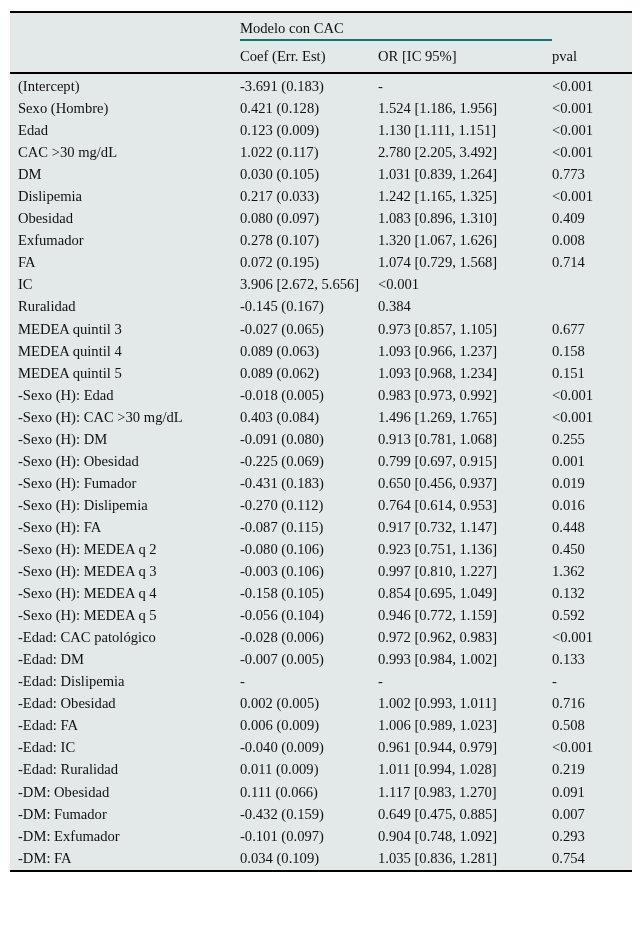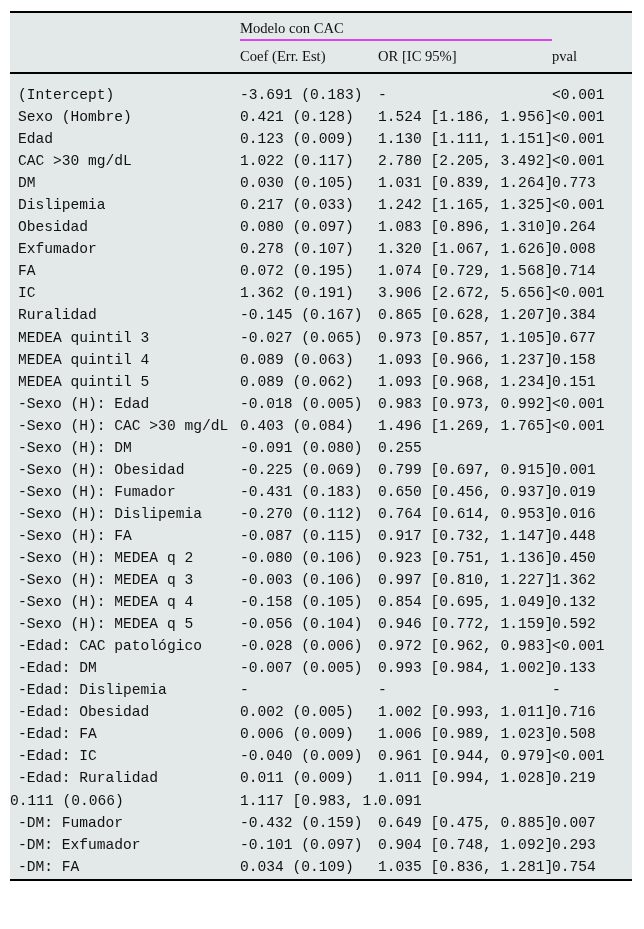--- a/index.html
+++ b/index.html
@@ -35,34 +35,34 @@
   .grid-row {
     display: grid;
     grid-template-columns: 230px 138px 174px 80px;
   }
   .cell { white-space: nowrap; overflow: hidden; }
   .c1 { padding-left: 8px; }
   
   .hdr-group-row { height: 28px; }
   .group-span {
     grid-column: 2 / 4;
-    border-bottom: 2px solid #d946ef;
+    border-bottom: 2px solid #0f766e;
     padding-top: 5px;
     line-height: 21px;
   }
   .hdr-cols-row { height: 31px; font-family: Liberation Serif, serif; }
   .hdr-cols-row .cell { line-height: 31px; }
   .rule-mid {
     border-top: 2.5px solid #000;
     width: 100%;
     height: 0;
   }
   
   .data-row .cell { line-height: 22.05px; height: 22.05px; }
-  .rows-pad { padding-top: 10px; padding-bottom: 1px; font-family: Liberation Mono, monospace; }
+  .rows-pad { padding-top: 1px; padding-bottom: 1px; }
 </style>
 </head>
 <body style="color: rgb(17, 17, 17);">
 
 <div class="table-wrap">
   <div class="rule-top"></div>
   <div class="table-body" style="background: rgb(227, 232, 233);">
 
     <div class="grid-row hdr-group-row">
       <div class="cell c1"></div>
@@ -113,44 +113,42 @@
         <div class="grid-row data-row">
           <div class="cell c1">Dislipemia</div>
           <div class="cell c2">0.217 (0.033)</div>
           <div class="cell c3">1.242 [1.165, 1.325]</div>
           <div class="cell c4">&lt;0.001</div>
         </div>
         <div class="grid-row data-row">
           <div class="cell c1">Obesidad</div>
           <div class="cell c2">0.080 (0.097)</div>
           <div class="cell c3">1.083 [0.896, 1.310]</div>
-          <div class="cell c4">0.264</div>
+          <div class="cell c4">0.409</div>
         </div>
         <div class="grid-row data-row">
           <div class="cell c1">Exfumador</div>
           <div class="cell c2">0.278 (0.107)</div>
           <div class="cell c3">1.320 [1.067, 1.626]</div>
           <div class="cell c4">0.008</div>
         </div>
         <div class="grid-row data-row">
           <div class="cell c1">FA</div>
           <div class="cell c2">0.072 (0.195)</div>
           <div class="cell c3">1.074 [0.729, 1.568]</div>
           <div class="cell c4">0.714</div>
         </div>
         <div class="grid-row data-row">
           <div class="cell c1">IC</div>
-          <div class="cell c2">1.362 (0.191)</div>
           <div class="cell c3">3.906 [2.672, 5.656]</div>
           <div class="cell c4">&lt;0.001</div>
         </div>
         <div class="grid-row data-row">
           <div class="cell c1">Ruralidad</div>
           <div class="cell c2">-0.145 (0.167)</div>
-          <div class="cell c3">0.865 [0.628, 1.207]</div>
           <div class="cell c4">0.384</div>
         </div>
         <div class="grid-row data-row">
           <div class="cell c1">MEDEA quintil 3</div>
           <div class="cell c2">-0.027 (0.065)</div>
           <div class="cell c3">0.973 [0.857, 1.105]</div>
           <div class="cell c4">0.677</div>
         </div>
         <div class="grid-row data-row">
           <div class="cell c1">MEDEA quintil 4</div>
@@ -172,20 +170,21 @@
         </div>
         <div class="grid-row data-row">
           <div class="cell c1">-Sexo (H): CAC &gt;30 mg/dL</div>
           <div class="cell c2">0.403 (0.084)</div>
           <div class="cell c3">1.496 [1.269, 1.765]</div>
           <div class="cell c4">&lt;0.001</div>
         </div>
         <div class="grid-row data-row">
           <div class="cell c1">-Sexo (H): DM</div>
           <div class="cell c2">-0.091 (0.080)</div>
+          <div class="cell c3">0.913 [0.781, 1.068]</div>
           <div class="cell c4">0.255</div>
         </div>
         <div class="grid-row data-row">
           <div class="cell c1">-Sexo (H): Obesidad</div>
           <div class="cell c2">-0.225 (0.069)</div>
           <div class="cell c3">0.799 [0.697, 0.915]</div>
           <div class="cell c4">0.001</div>
         </div>
         <div class="grid-row data-row">
           <div class="cell c1">-Sexo (H): Fumador</div>
@@ -265,20 +264,21 @@
           <div class="cell c3">0.961 [0.944, 0.979]</div>
           <div class="cell c4">&lt;0.001</div>
         </div>
         <div class="grid-row data-row">
           <div class="cell c1">-Edad: Ruralidad</div>
           <div class="cell c2">0.011 (0.009)</div>
           <div class="cell c3">1.011 [0.994, 1.028]</div>
           <div class="cell c4">0.219</div>
         </div>
         <div class="grid-row data-row">
+          <div class="cell c1">-DM: Obesidad</div>
           <div class="cell c2">0.111 (0.066)</div>
           <div class="cell c3">1.117 [0.983, 1.270]</div>
           <div class="cell c4">0.091</div>
         </div>
         <div class="grid-row data-row">
           <div class="cell c1">-DM: Fumador</div>
           <div class="cell c2">-0.432 (0.159)</div>
           <div class="cell c3">0.649 [0.475, 0.885]</div>
           <div class="cell c4">0.007</div>
         </div>

